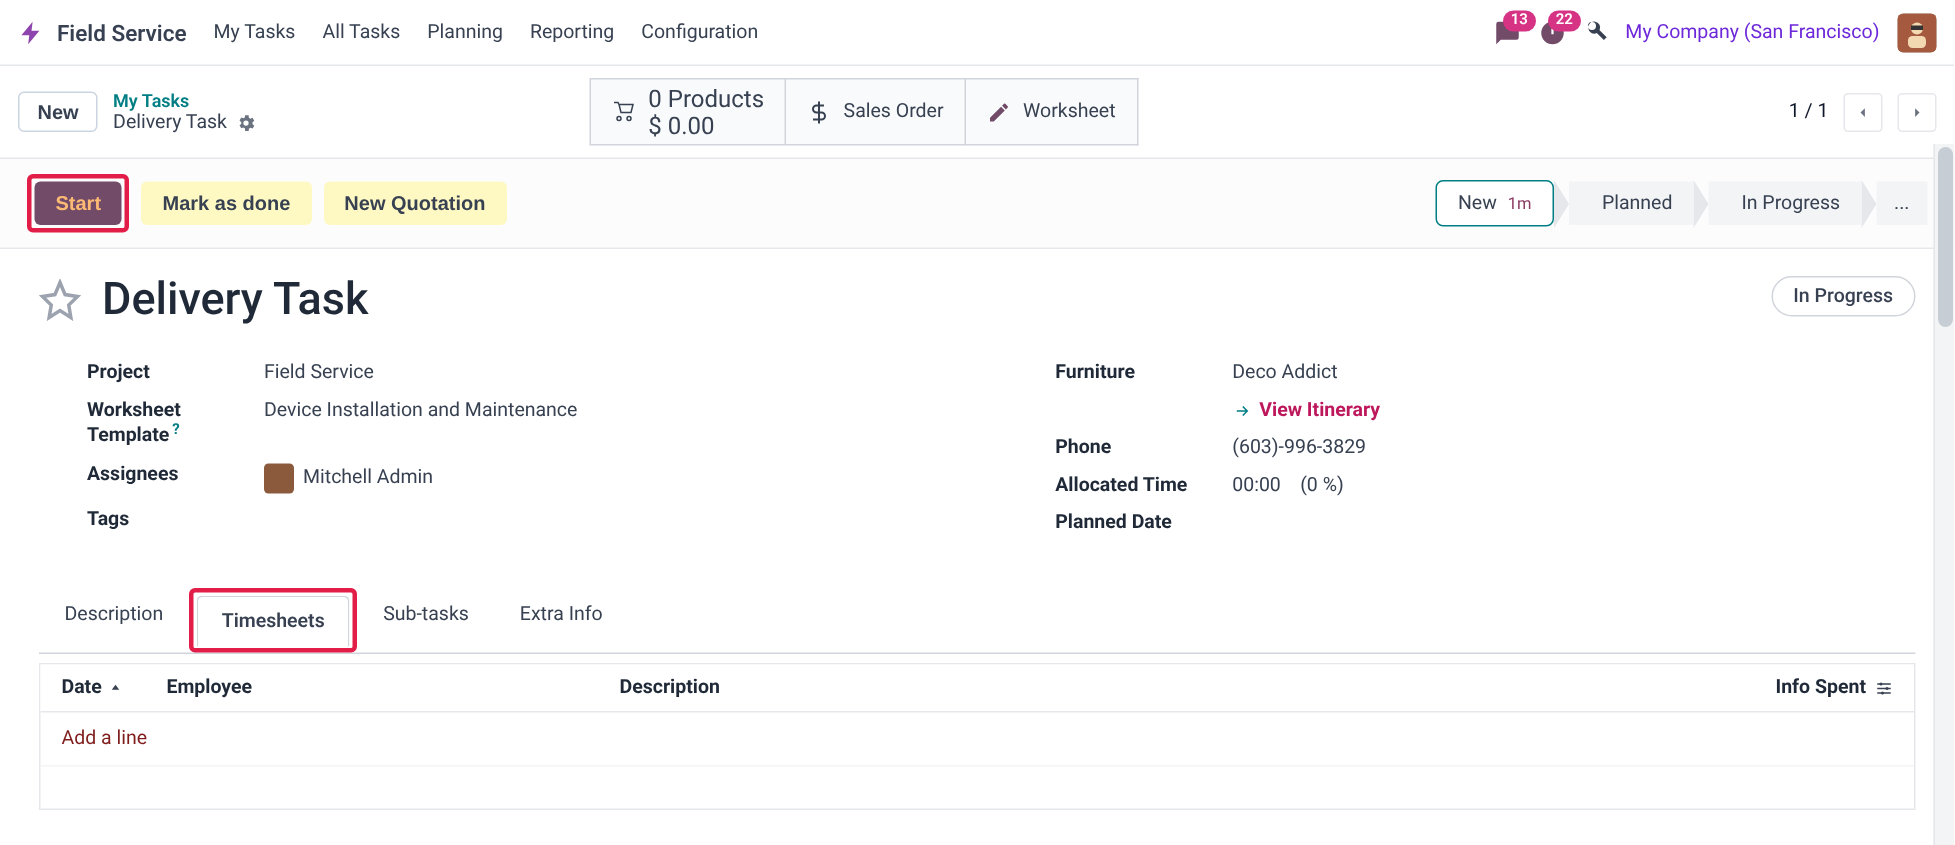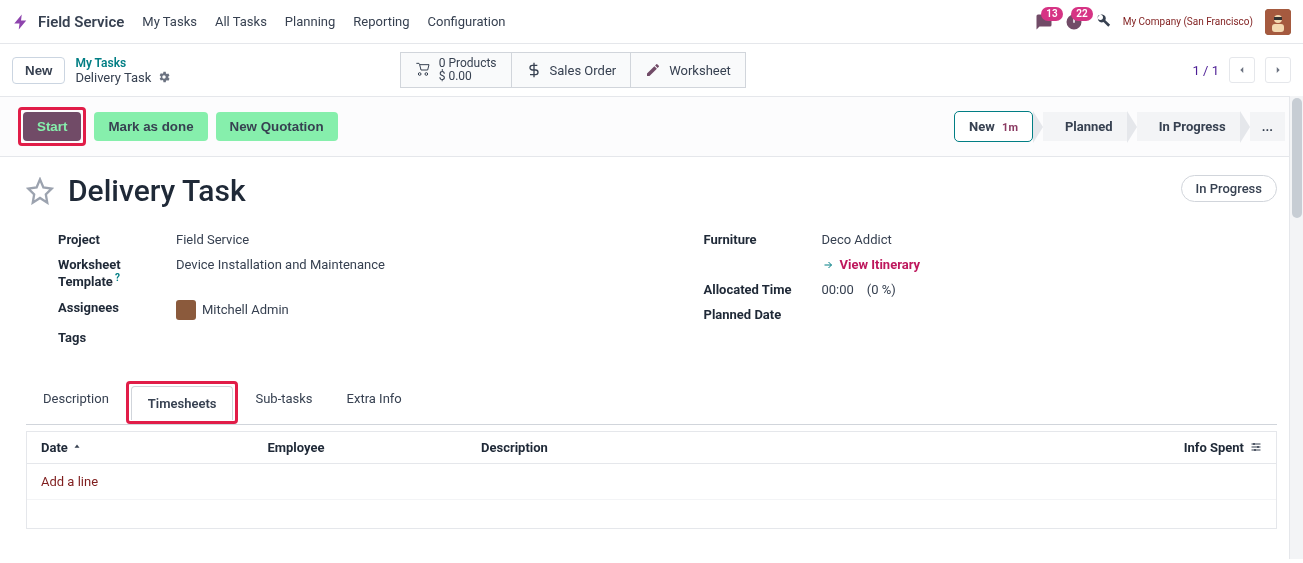--- a/index.html
+++ b/index.html
@@ -5,45 +5,45 @@
   * { box-sizing: border-box; margin: 0; padding: 0; }
   body { font-family: -apple-system, BlinkMacSystemFont, "Segoe UI", Roboto, sans-serif; font-size: 13px; color: #374151; background: #fff; width: 1303px; }
   .topnav { display: flex; align-items: center; height: 44px; padding: 0 12px; border-bottom: 1px solid #e5e7eb; }
   .brand-icon { width: 18px; height: 18px; margin-right: 8px; color: #f59e0b; }
   .brand { font-weight: 600; font-size: 15px; color: #374151; margin-right: 18px; }
   .nav-links { display: flex; gap: 18px; }
   .nav-links a { color: #374151; text-decoration: none; font-size: 13px; cursor: pointer; }
   .top-right { margin-left: auto; display: flex; align-items: center; gap: 12px; }
   .badge-wrap { position: relative; display: inline-flex; cursor: pointer; }
   .badge { position: absolute; top: -6px; right: -10px; background: #d63384; color: #fff; border-radius: 9px; font-size: 10px; padding: 0 5px; line-height: 14px; min-width: 14px; text-align: center; font-weight: 600; }
-  .company { font-size: 10px; color: #7f1d1d; cursor: pointer; }
+  .company { font-size: 13px; color: #6d28d9; cursor: pointer; }
   .avatar { width: 26px; height: 26px; border-radius: 4px; background: #8b5a3c; display: inline-flex; align-items: center; justify-content: center; overflow: hidden; }
 
   .controlbar { display: flex; align-items: center; padding: 8px 12px; gap: 10px; min-height: 52px; }
   .btn-new { border: 1px solid #cbd5e1; background: #fff; padding: 5px 12px; font-weight: 600; border-radius: 4px; cursor: pointer; color: #374151; }
   .breadcrumb { display: flex; flex-direction: column; }
   .breadcrumb .crumb-top { color: #017e84; font-weight: 600; font-size: 12px; cursor: pointer; }
   .breadcrumb .crumb-row { display: flex; align-items: center; gap: 6px; font-size: 13px; color: #374151; }
 
   .stats { display: flex; margin-left: auto; margin-right: auto; }
   .stat { display: flex; align-items: center; gap: 8px; border: 1px solid #d1d5db; background: #f9fafb; padding: 4px 14px; cursor: pointer; font-size: 13px; }
   .stat + .stat { border-left: none; }
-  .stat .two { display: flex; flex-direction: column; line-height: 1.1; font-size: 12px; }
-
-  .pager { margin-left: auto; display: flex; align-items: center; gap: 10px; color: #4c1d95; text-align: right; }
+  .stat .two { display: flex; flex-direction: column; line-height: 1.1; font-size: 16px; }
+
+  .pager { margin-left: auto; display: flex; align-items: center; gap: 10px; color: #0f172a; text-align: right; }
   .pager-btn { width: 26px; height: 26px; border: 1px solid #e5e7eb; background: #fff; display: inline-flex; align-items: center; justify-content: center; cursor: pointer; border-radius: 3px; }
 
   .highlight-red { border: 3px solid #e11d48; border-radius: 4px; padding: 2px; }
 
   .statusbar { display: flex; align-items: center; padding: 10px 18px; border-top: 1px solid #e5e7eb; border-bottom: 1px solid #e5e7eb; background: #fcfcfd; }
-  .action-btn { border: none; background: #714b67; color: #86efac; padding: 7px 14px; font-weight: 600; border-radius: 4px; cursor: pointer; }
-  .action-btn.secondary { background: #86efac; color: #374151; margin-left: 8px; }
+  .action-btn { border: none; background: #714b67; color: #fdba74; padding: 7px 14px; font-weight: 600; border-radius: 4px; cursor: pointer; }
+  .action-btn.secondary { background: #fef9c3; color: #374151; margin-left: 8px; }
 
   .stagebar { margin-left: auto; display: flex; align-items: center; gap: 0; }
-  .stage { position: relative; padding: 7px 14px 7px 22px; background: #f3f4f6; color: #374151; font-size: 13px; font-weight: 700; cursor: pointer; text-align: center; }
+  .stage { position: relative; padding: 7px 14px 7px 22px; background: #f3f4f6; color: #374151; font-size: 13px; font-weight: 400; cursor: pointer; text-align: center; }
   .stage:first-child { padding-left: 14px; border-radius: 4px 0 0 4px; }
   .stage.active { border: 1.5px solid #017e84; border-radius: 5px; background: #fff; }
   .stage .time { color: #8b3a62; font-size: 11px; margin-left: 4px; }
   .chev-sep { width: 0; height: 0; border-top: 16px solid transparent; border-bottom: 16px solid transparent; border-left: 10px solid #e5e7eb; }
   .stage.more { padding: 7px 12px; }
 
   .sheet { padding: 16px 26px 30px 26px; position: relative; }
   .titlezone { display: flex; align-items: center; gap: 14px; }
   .star { width: 28px; height: 28px; color: #9ca3af; cursor: pointer; flex: none; }
   .title { font-size: 30px; font-weight: 500; color: #1f2937; }
@@ -59,21 +59,21 @@
   .mini-avatar { width: 20px; height: 20px; border-radius: 3px; background: #8b5a3c; display:inline-block; }
   .itin { color: #be185d; font-weight: 700; text-decoration: none; cursor: pointer; display: inline-flex; align-items: center; gap: 6px; }
 
   .tabs { display: flex; border-bottom: 1px solid #d1d5db; margin-top: 26px; }
   .tab { padding: 9px 16px; font-size: 13px; color: #374151; cursor: pointer; border: 1px solid transparent; border-bottom: none; margin-bottom: -1px; }
   .tab.active { border-color: #d1d5db; background: #fff; border-radius: 4px 4px 0 0; font-weight: 600; }
 
   .grid { margin-top: 6px; border: 1px solid #e5e7eb; }
   .grid-head { display: flex; background: #fff; border-bottom: 1px solid #e5e7eb; padding: 8px 14px; font-weight: 700; font-size: 13px; color: #1f2937; }
   .gcol.date { width: 70px; display:flex; align-items:center; gap:4px; }
-  .gcol.emp { width: 370px; text-align: center; }
+  .gcol.emp { width: 302px; }
   .gcol.desc { flex: 1; }
   .gcol.hrs { width: 110px; text-align: right; display:flex; align-items:center; justify-content:flex-end; gap:6px; }
   .grid-row { padding: 10px 14px; border-bottom: 1px solid #f3f4f6; }
   .addline { color: #7f1d1d; cursor: pointer; }
   .grid-footer { height: 28px; }
 
   .scroll-ind { position: absolute; right: 0; top: 96px; width: 14px; bottom: 0; background: #f3f4f6; border-left: 1px solid #e5e7eb; }
   .scroll-thumb { width: 10px; margin: 2px auto; height: 120px; background: #c7cdd4; border-radius: 5px; }
 
   body { position: relative; }
@@ -235,20 +235,24 @@
       <div class="field">
           <span class="label"></span>
         <a class="itin">
           <svg width="12" height="12" viewBox="0 0 24 24" fill="#017e84">
               <path d="M5 12h14m-6-6l6 6-6 6" stroke="#017e84" stroke-width="2" fill="none"></path>
             </svg>
           <span>View Itinerary</span>
         </a>
       </div>
       <div class="field">
+          <span class="label">Phone</span>
+          <span class="value">(603)-996-3829</span>
+        </div>
+      <div class="field">
           <span class="label">Allocated Time</span>
         <span class="value">
           <span>00:00</span>
           &nbsp;&nbsp;
           <span>(0 %)</span>
         </span>
       </div>
       <div class="field">
           <span class="label">Planned Date</span>
           <span class="value"></span>

